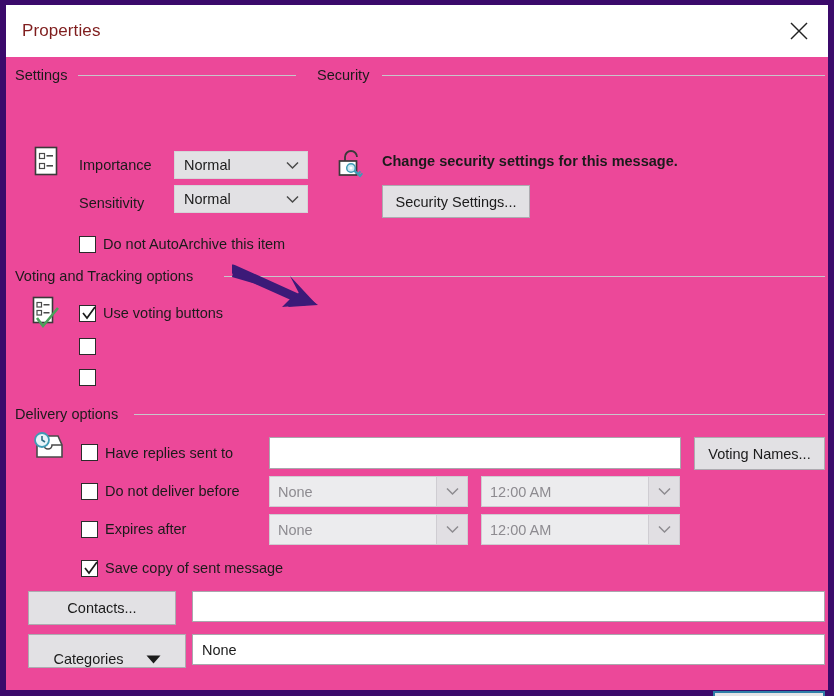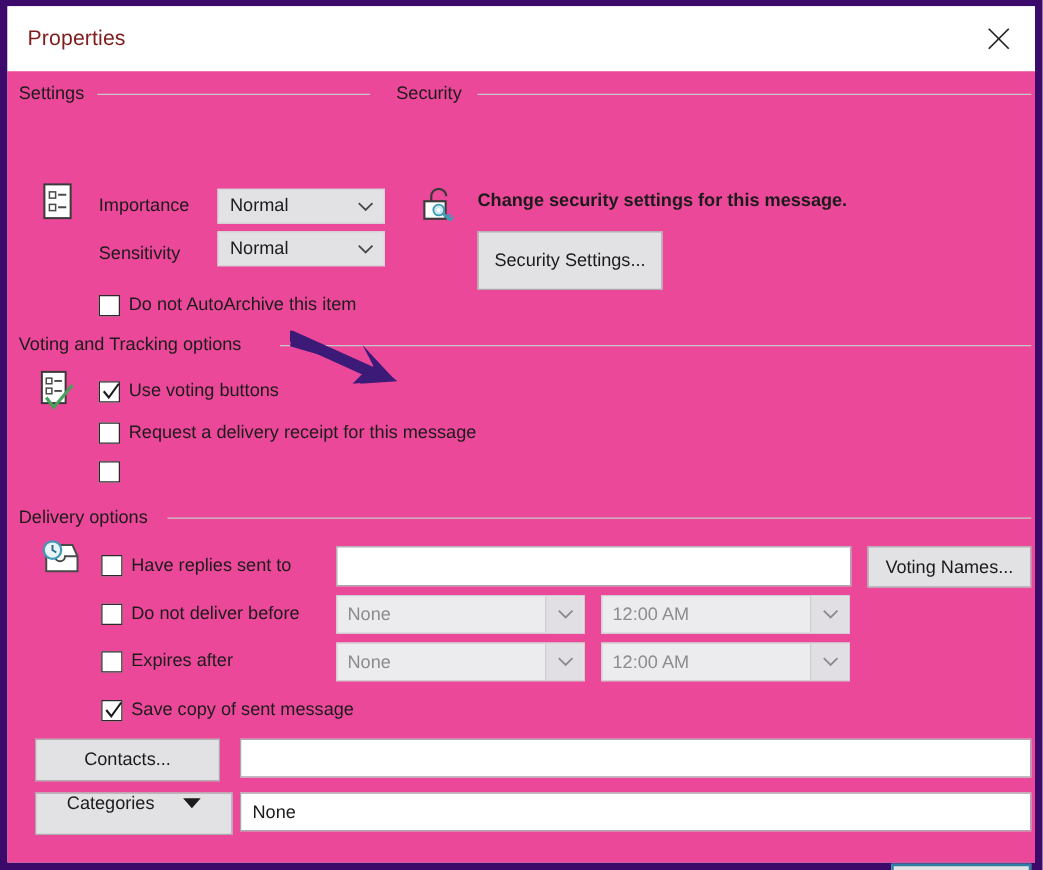--- a/index.html
+++ b/index.html
@@ -191,21 +191,21 @@
     font-size: 14.5px;
     color: #1b1b1b;
     cursor: default;
   }
   .btn-cat {
     position: absolute;
     background: #e2e1e4;
     border: 1px solid #adabb0;
     box-sizing: border-box;
     display: flex;
-    align-items: flex-start;
+    align-items: flex-end;
     justify-content: center;
     gap: 22px;
     font-size: 14.5px;
     color: #1b1b1b;
     cursor: default;
   }
   .btn-close {
     position: absolute;
     background: #e4e3e6;
     border: 2px solid #2e7fa8;
@@ -294,21 +294,21 @@
         <rect x="5.5" y="14" width="17" height="14" fill="#ffffff" stroke="#3a3a3a" stroke-width="1.7"></rect>
         <circle cx="17" cy="21" r="4.3" fill="#cde9f2" stroke="#3f9bb5" stroke-width="1.5"></circle>
         <circle cx="17" cy="21" r="1.5" fill="#ffffff"></circle>
         <path d="M20.2 23.6 L27 29.5" stroke="#3f9bb5" stroke-width="2.4" fill="none"></path>
         <path d="M24.2 26.6 l2.2 -2.2 M26.4 28.4 l2 -2" stroke="#3f9bb5" stroke-width="1.8"></path>
       </svg>
     </div>
 
     <div class="static-text" style="left:376px; top:96px;">Change security settings for this message.</div>
 
-    <div class="btn3d" style="left:376px; top:128px; width:148px; height:47px;">Security Settings...</div>
+    <div class="btn3d" style="left:376px; top:128px; width:148px; height:33px;">Security Settings...</div>
 
     <div class="group-label" style="left:9px; top:211px;">Voting and Tracking options</div>
     <div class="group-rule" style="left:218px; top:219px; width:601px;"></div>
 
     <div class="icon" style="left:25px; top:238px;">
       <svg width="30" height="34" viewBox="0 0 30 34">
         <rect x="2.5" y="2.5" width="19" height="25" fill="#ffffff" stroke="#3a3a3a" stroke-width="1.6"></rect>
         <rect x="6" y="7.5" width="4.5" height="4.5" fill="#ffffff" stroke="#4a4a4a" stroke-width="1.2"></rect>
         <rect x="12.5" y="9" width="6" height="1.5" fill="#4a4a4a"></rect>
         <rect x="6" y="15.5" width="4.5" height="4.5" fill="#ffffff" stroke="#4a4a4a" stroke-width="1.2"></rect>
@@ -319,21 +319,20 @@
 
     <div class="cb" style="left:73px; top:248px;">
       <svg width="17" height="19" viewBox="0 0 17 19">
           <polyline points="3,9 7,14 15,3" fill="none" stroke="#1b1b1b" stroke-width="1.7"></polyline>
         </svg>
     </div>
     <div class="row-label" style="left:97px; top:248px;">Use voting buttons</div>
 
 
     <div class="cb" style="left:73px; top:281px;"></div>
-    <div class="row-label" style="left:97px; top:281px;">Request a delivery receipt for this message</div>
 
     <div class="cb" style="left:73px; top:312px;"></div>
 
     <div class="group-label" style="left:9px; top:349px;">Delivery options</div>
     <div class="group-rule" style="left:128px; top:357px; width:691px;"></div>
 
     <div class="icon" style="left:25px; top:374px;">
       <svg width="34" height="32" viewBox="0 0 34 32">
         <path d="M6 14 L10 5 H27 L31 14 V26 H6 Z" fill="#ffffff" stroke="#4a4a4a" stroke-width="1.6"></path>
         <path d="M6 14 H13 a4 4 0 0 0 8 0 H31" fill="none" stroke="#4a4a4a" stroke-width="1.6"></path>

